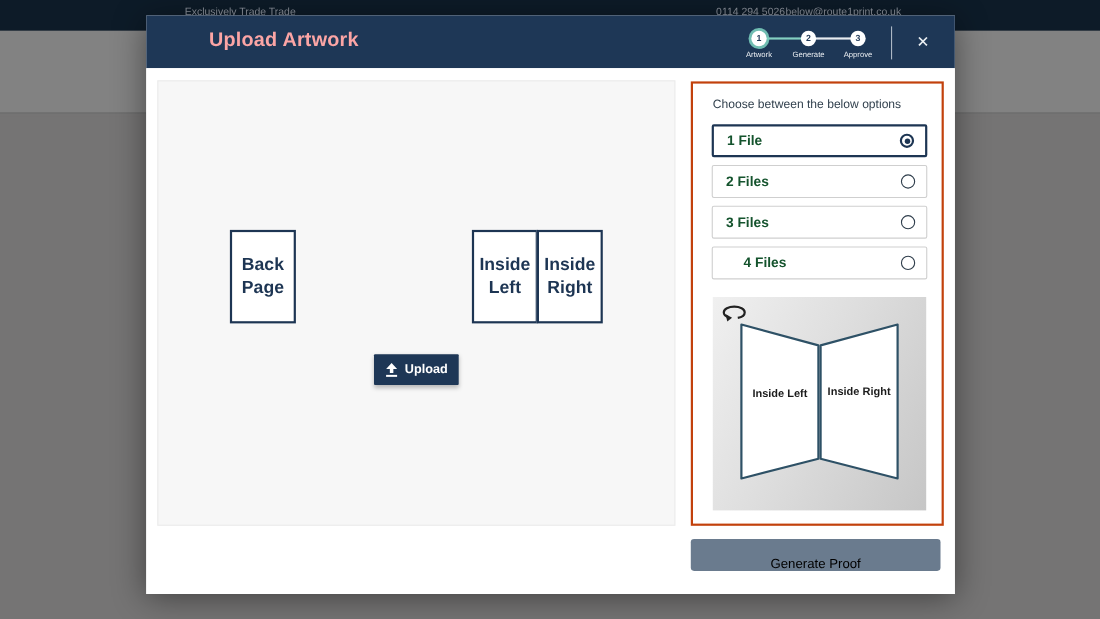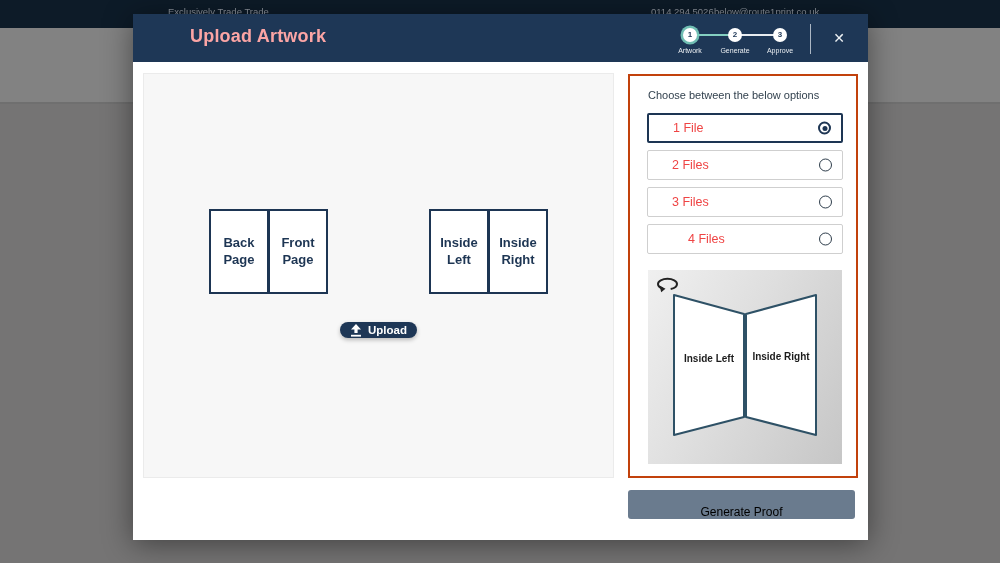--- a/index.html
+++ b/index.html
@@ -34,34 +34,34 @@
   .header-divider { position:absolute; left:677px; top:10px; width:1px; height:30px; background:rgba(220,227,233,.75); }
   .close-btn { position:absolute; left:696px; top:15px; width:20px; height:20px; color:#eef2f5; font-size:14px;
                line-height:19px; text-align:center; cursor:pointer; }
 
   .modal-body { position:relative; height:478px; background:#ffffff; }
 
   
   .left-panel { position:absolute; left:10px; top:11px; width:471px; height:405px; background:#f7f7f7; border:1px solid #ebebeb; }
   .spread { position:absolute; top:135px; display:flex; }
   .spread-1 { left:65px; } .spread-2 { left:285px; }
-  .page-box { width:60px; height:85px; background:#ffffff; border:2px solid #1d3553; display:flex; align-items:center; justify-content:center; text-align:center; color:#1d3553; font-size:13px; font-weight:bold; line-height:1.3; padding:2px; }
+  .page-box { width:60px; height:85px; background:#ffffff; border:2px solid #1d3553; display:flex; align-items:center; justify-content:center; text-align:center; color:#1d3553; font-size:16px; font-weight:bold; line-height:1.3; padding:2px; }
   .page-box + .page-box { margin-left:-1px; }
-  .upload-btn { position:absolute; left:196px; top:248px; width:77px; height:16px; background:#1e3756; border-radius:11px;
+  .upload-btn { position:absolute; left:196px; top:248px; width:77px; height:28px; background:#1e3756; border-radius:1px;
                 display:flex; align-items:center; justify-content:center; gap:6px; color:#ffffff; font-size:11.5px; font-weight:bold;
                 box-shadow:0 2px 4px rgba(0,0,0,.25); cursor:pointer; }
 
   
   .right-panel { position:absolute; left:495px; top:12px; width:230px; height:404px; background:#ffffff; border:2px solid #c2410c; }
   .options-label { position:absolute; left:18px; top:13px; font-size:11px; color:#33424f; }
   .option-card { position:absolute; left:17px; width:196px; height:30px; background:#ffffff; border:1px solid #cfcfcf; border-radius:2px;
                  display:flex; align-items:center; cursor:pointer; }
   .option-card.selected { border:2px solid #1d3553; }
   .oc-1 { top:37px; } .oc-2 { top:74px; } .oc-3 { top:111px; } .oc-4 { top:148px;padding-left:16px; }
-  .option-label { margin-left:24px; font-size:12.5px; font-weight:normal; color:#ef4444; }
+  .option-label { margin-left:12px; font-size:12.5px; font-weight:bold; color:#14532d; }
   .radio { position:absolute; right:10px; top:50%; transform:translateY(-50%); width:13px; height:13px; border:1.5px solid #2e3d4b; border-radius:50%; background:#fff; }
   .radio.checked { border:2px solid #1d3553; }
   .radio.checked::after { content:""; position:absolute; left:50%; top:50%; transform:translate(-50%,-50%); width:5px; height:5px; background:#1d3553; border-radius:50%; }
 
   
   .preview { position:absolute; left:18px; top:194px; width:194px; height:194px;
              background:linear-gradient(118deg, #f0f0f0 0%, #dedede 45%, #c6c6c6 100%); }
   .rotate-icon { position:absolute; left:8px; top:6px; }
   .leaflet-svg { position:absolute; left:0; top:0; }
   .preview-label { position:absolute; width:64px; text-align:center; font-size:10px; font-weight:bold; color:#1c1c1c; line-height:1.35; }
@@ -100,21 +100,20 @@
 
     <div class="header-divider"></div>
     <div class="close-btn">✕</div>
   </div>
 
   <div class="modal-body">
 
     <div class="left-panel">
       <div class="spread spread-1">
         <div class="page-box">Back Page</div>
-        <div class="page-box">Front Page</div>
       </div>
       <div class="spread spread-2">
         <div class="page-box">Inside Left</div>
         <div class="page-box">Inside Right</div>
       </div>
       <div class="upload-btn">
         <svg width="12" height="13" viewBox="0 0 12 13">
           <polygon points="6,0 11,5.4 7.6,5.4 7.6,9 4.4,9 4.4,5.4 1,5.4" fill="#ffffff"></polygon>
           <rect x="1" y="10.8" width="10" height="1.8" fill="#ffffff"></rect>
         </svg>

